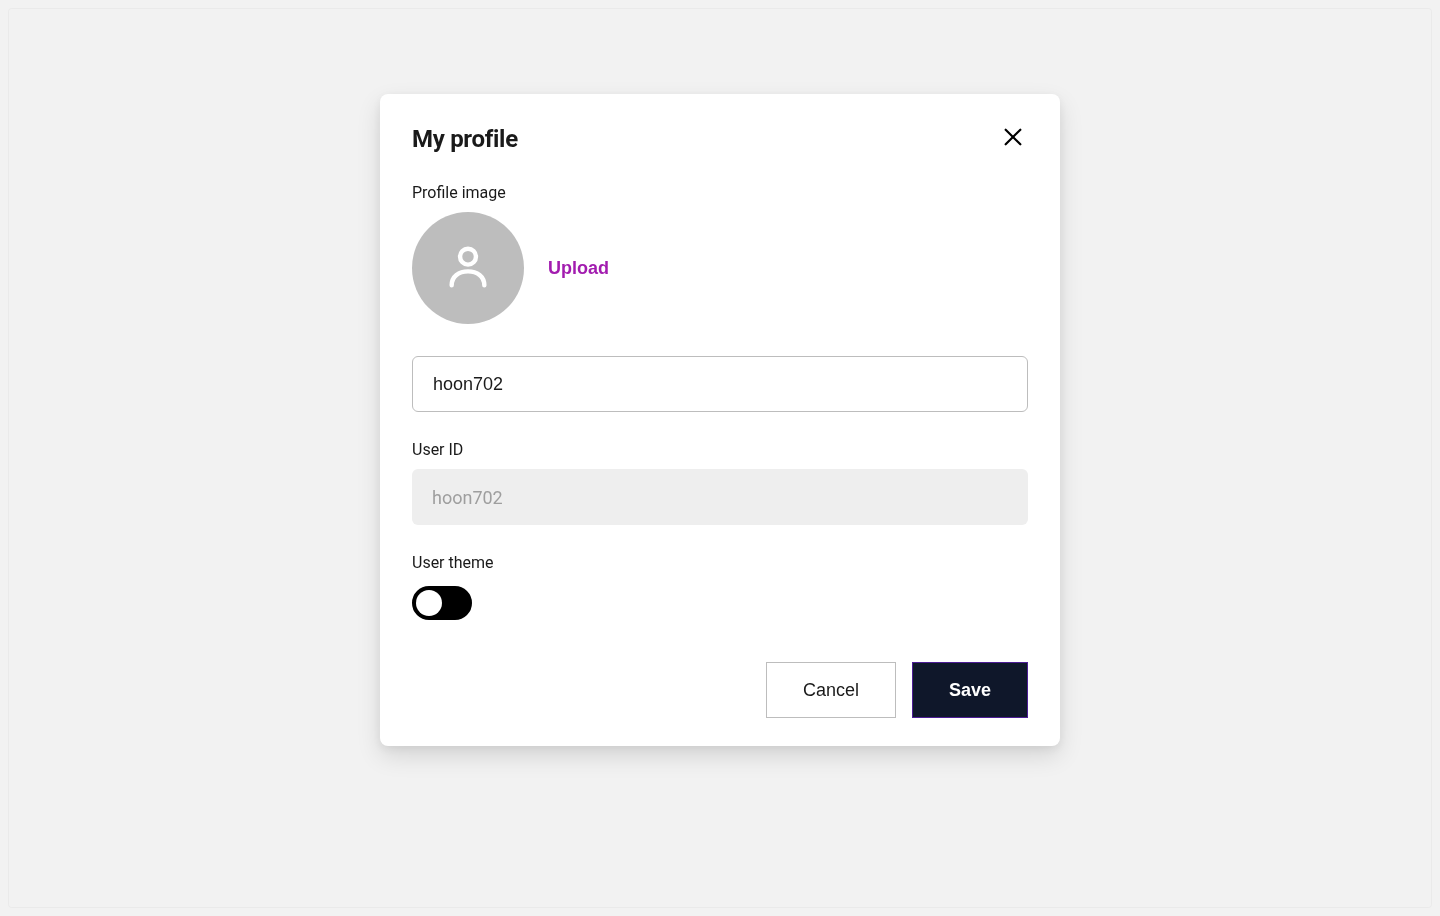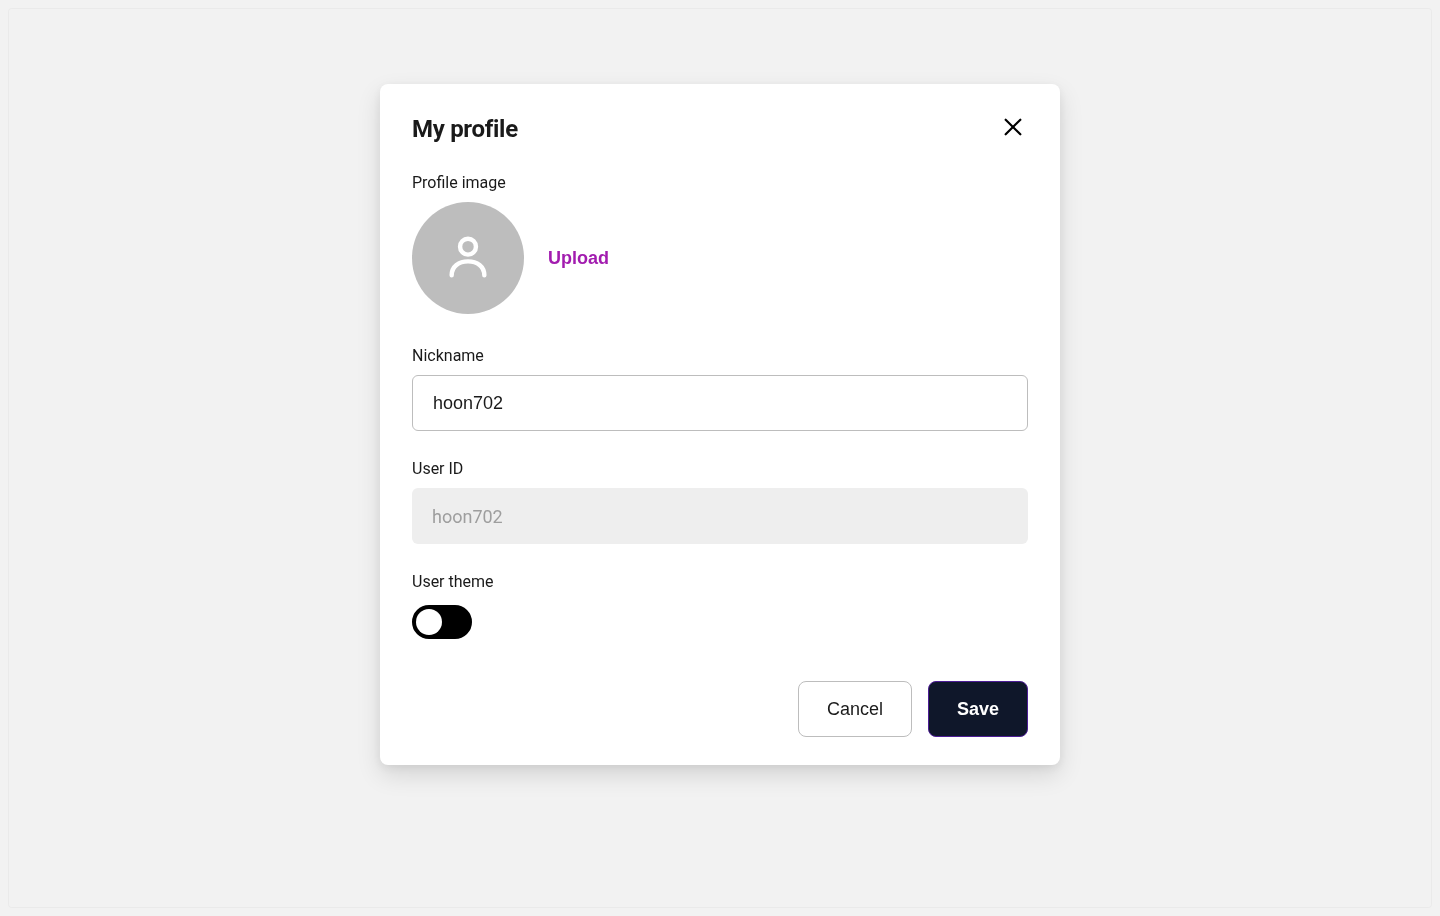--- a/index.html
+++ b/index.html
@@ -18,21 +18,21 @@
     .canvas {
       background: #f2f2f2;
       width: 100%;
       height: 100%;
       border-radius: 4px;
       box-shadow: inset 0 0 0 1px rgba(0,0,0,0.03);
       position: relative;
     }
     .modal {
       position: absolute;
-      top: 76px;
+      top: 86px;
       left: 50%;
       transform: translateX(-50%);
       width: 680px;
       background: #ffffff;
       border-radius: 8px;
       box-shadow: 0 10px 25px rgba(0,0,0,0.12), 0 3px 8px rgba(0,0,0,0.06);
       padding: 28px 32px 28px 32px;
     }
     .modal-header {
       display: flex;
@@ -144,24 +144,24 @@
       border-radius: 50%;
       background: #ffffff;
     }
     .actions {
       display: flex;
       justify-content: flex-end;
       gap: 16px;
     }
     .btn {
       height: 56px;
-      padding: 0 28px;
+      padding: 0 36px;
       font-size: 18px;
       font-weight: 500;
-      border-radius: 8px;
+      border-radius: 0;
       cursor: pointer;
       display: flex;
       align-items: center;
       justify-content: center;
     }
     .btn-secondary {
       background: #ffffff;
       color: #1a1a1a;
       border: 1px solid #bdbdbd;
     }
@@ -199,21 +199,20 @@
               <circle cx="12" cy="8" r="3.4"></circle>
               <path d="M5 20.3c0-3.8 3.1-6 7-6s7 2.2 7 6"></path>
             </svg>
           </span>
         </div>
         <button class="upload-link">Upload</button>
       </div>
     </div>
 
     <div class="form-group">
-      <span class="field-label">Nickname</span>
       <input class="text-input" type="text" value="hoon702" style="">
     </div>
 
     <div class="form-group">
       <span class="field-label">User ID</span>
       <div class="readonly-display">
         <span>hoon702</span>
       </div>
     </div>
 

